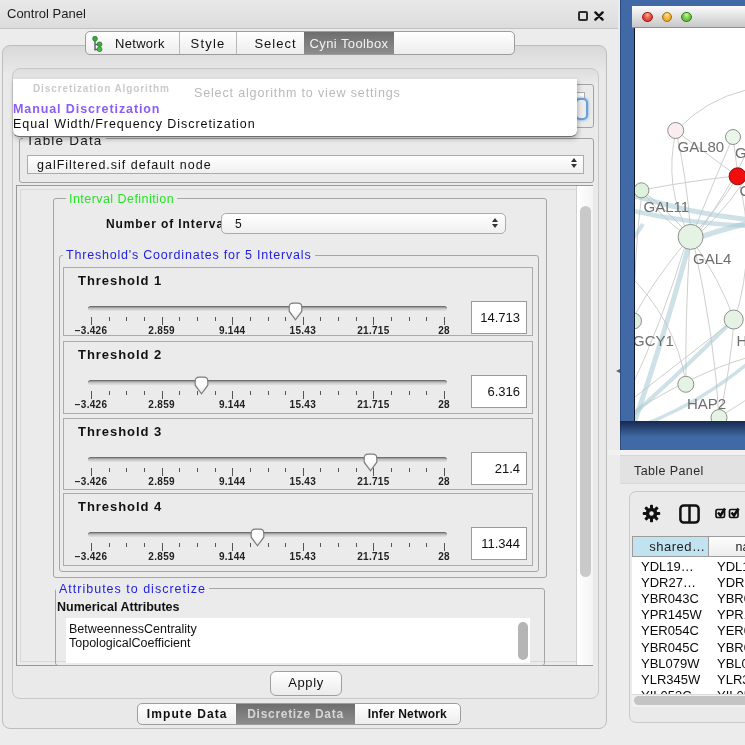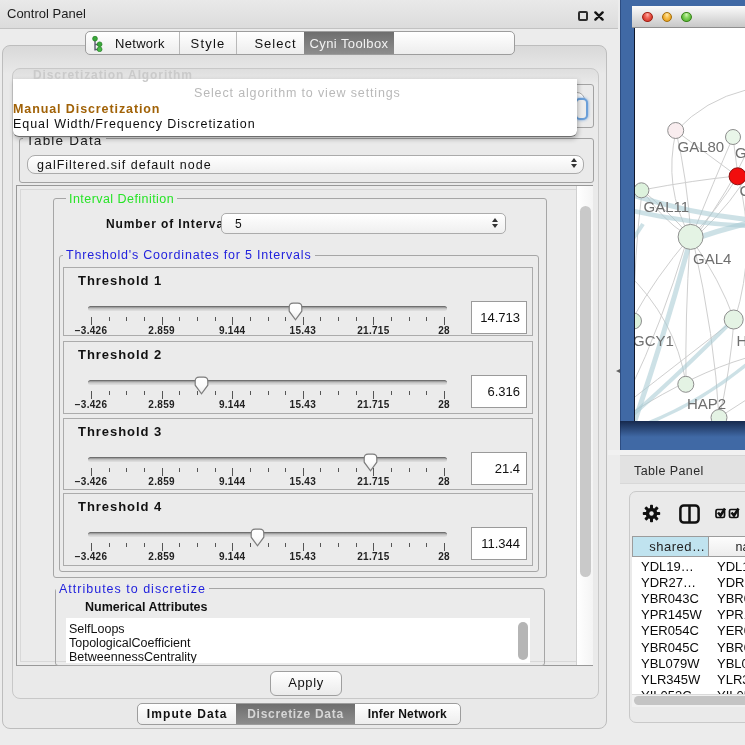--- a/index.html
+++ b/index.html
@@ -22,21 +22,21 @@
 .seg .sep{width:1px;height:100%;background:#b9b9b9;}
 .seg .sel{background:linear-gradient(#6e6e6e,#8d8d8d);color:#f2f2f2;}
 #topseg{left:85px;top:31px;width:430px;}
 #botseg{left:137px;top:703px;width:324px;height:22px;}
 #botseg .it{font-size:12px;font-weight:bold;}
 #botseg .sel{color:#d6d6d6;}
 
 .gbox{border:1px solid #a2a2a2;border-radius:3px;}
 .glabel{position:absolute;font-size:11.5px;padding:0 3px;white-space:nowrap;}
 
-.combo{background:linear-gradient(#ffffff,#efefef);border:1px solid #ababab;border-radius:8px;box-sizing:border-box;}
+.combo{background:linear-gradient(#ffffff,#efefef);border:1px solid #ababab;border-radius:0;box-sizing:border-box;}
 .arrows{position:absolute;width:8px;}
 .arrows .up{width:0;height:0;border-left:3.5px solid transparent;border-right:3.5px solid transparent;border-bottom:4.5px solid #333;margin-bottom:2px;}
 .arrows .dn{width:0;height:0;border-left:3.5px solid transparent;border-right:3.5px solid transparent;border-top:4.5px solid #333;}
 
 .tpanel{left:63px;width:468px;border:1px solid #ababab;background:#ebebeb;}
 .tlabel{position:absolute;left:14px;top:5px;font-size:13px;font-weight:bold;color:#111;letter-spacing:0.95px;}
 .track{position:absolute;left:24px;top:37.5px;width:359px;height:5.5px;border-radius:3px;
   background:linear-gradient(#8f8f8f,#c9c9c9 45%,#e2e2e2);border-top:1px solid #6f6f6f;box-sizing:border-box;}
 .vbox{position:absolute;left:407px;top:33px;width:56px;height:33px;background:#fff;border:1px solid #9a9a9a;box-sizing:border-box;
   font-size:13px;color:#111;text-align:right;line-height:31px;padding-right:6px;}
@@ -109,23 +109,23 @@
 
 <div class="abs gbox" style="left:18.5px;top:138px;width:573.5px;height:43px;"></div>
 <div class="abs glabel" style="left:23px;top:132.5px;color:#1a1a1a;background:#eaeaea;font-size:13.5px;letter-spacing:1.2px;">Table Data</div>
 <div class="abs combo" style="left:27px;top:155px;width:557px;height:18.5px;font-size:12.5px;color:#111;line-height:18px;padding-left:9px;letter-spacing:1px;">galFiltered.sif default node</div>
 <div class="abs arrows" style="left:571px;top:158px;">
     <div class="up"></div>
     <div class="dn"></div>
   </div>
 
 <div class="abs" id="popup"></div>
-<div class="abs" style="left:33px;top:68px;font-size:12px;font-weight:bold;color:#cacaca;letter-spacing:0.9px;">Discretization Algorithm</div>
+<div class="abs" style="left:33px;top:83px;font-size:10px;font-weight:bold;color:#cacaca;letter-spacing:0.9px;">Discretization Algorithm</div>
 <div class="abs" style="left:194px;top:85.5px;font-size:12.5px;color:#b9b9b9;letter-spacing:0.85px;">Select algorithm to view settings</div>
-<div class="abs" style="left:13px;top:102px;font-size:12.5px;font-weight:bold;color:#a16207;letter-spacing:0.9px;">Manual Discretization</div>
+<div class="abs" style="left:13px;top:102px;font-size:12.5px;font-weight:bold;color:#8b5cf6;letter-spacing:0.9px;">Manual Discretization</div>
 <div class="abs" style="left:13px;top:117px;font-size:12.5px;color:#0c0c0c;letter-spacing:0.95px;">Equal Width/Frequency Discretization</div>
 
 <div class="abs" style="left:16px;top:185px;width:577px;height:481px;border:1px solid #989898;box-sizing:border-box;background:#ebebeb;"></div>
 <div class="abs" style="left:20px;top:189px;width:569px;height:473px;border:1px solid #d8d8d8;border-right:none;box-sizing:border-box;"></div>
 
 <div class="abs" style="left:575.5px;top:186px;width:17px;height:479px;background:linear-gradient(90deg,#ffffff,#f4f4f4);border-left:1px solid #d0d0d0;box-sizing:border-box;"></div>
 <div class="abs" style="left:580px;top:206px;width:11px;height:371px;background:#c9c9c9;border-radius:5.5px;"></div>
 
 <div class="abs" style="left:52.5px;top:197.5px;width:492px;height:378px;border:1px solid #a6a6a6;border-radius:3px;"></div>
 <div class="abs glabel" style="left:66px;top:192px;color:#27e427;background:#ebebeb;font-size:12.5px;letter-spacing:0.45px;">Interval Definition</div>
@@ -304,25 +304,24 @@
           <stop offset="1" stop-color="#e8e8e8"></stop>
         </linearGradient>
       </defs>
       <path d="M2.2,5.2 Q2.2,1.2 6.2,1.2 L10.8,1.2 Q14.8,1.2 14.8,5.2 L14.8,9.2 L8.5,17.8 L2.2,9.2 Z" fill="url(#tg3)" stroke="#7d7d7d" stroke-width="1.2"></path>
     </svg>
 <div class="vbox">11.344</div>
 </div>
 
 <div class="abs" style="left:54.5px;top:588px;width:488px;height:76px;border:1px solid #a6a6a6;border-radius:3px;"></div>
 <div class="abs glabel" style="left:56px;top:582px;color:#2222dd;background:#ebebeb;font-size:12.5px;letter-spacing:1px;">Attributes to discretize</div>
-<div class="abs" style="left:57px;top:600px;font-size:12.5px;font-weight:bold;color:#111;padding-left:28px;">Numerical Attributes</div>
+<div class="abs" style="left:57px;top:600px;font-size:12.5px;font-weight:bold;color:#111;">Numerical Attributes</div>
 <div class="abs" id="attrlist">
-  <div>SelfLoops</div>
+  <div>BetweennessCentrality</div>
   <div>TopologicalCoefficient</div>
-  <div>BetweennessCentrality</div>
 </div>
 <div class="abs" style="left:518px;top:621.5px;width:9.5px;height:38.5px;background:#b5b5b5;border-radius:5px;"></div>
 
 <div class="abs" id="applybtn">Apply</div>
 
 <div class="abs seg" id="botseg">
   <div class="it" style="width:99px;border-radius:4px 0 0 4px;letter-spacing:1.1px;">Impute Data</div>
   <div class="it sel" style="width:119px;letter-spacing:0.7px;">Discretize Data</div>
   <div class="it" style="width:106px;border-radius:0 4px 4px 0;letter-spacing:0.2px;">Infer Network</div>
 </div>

